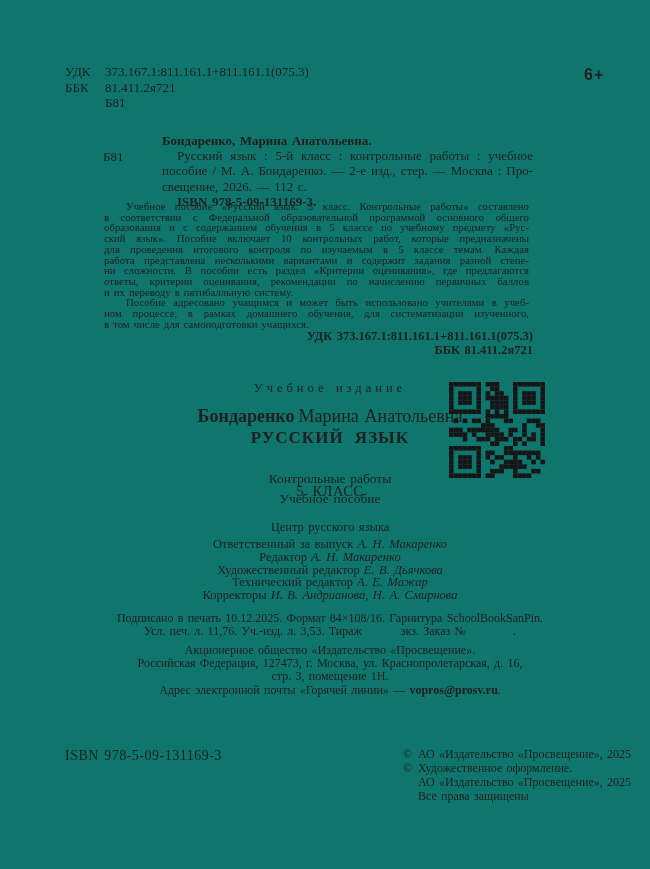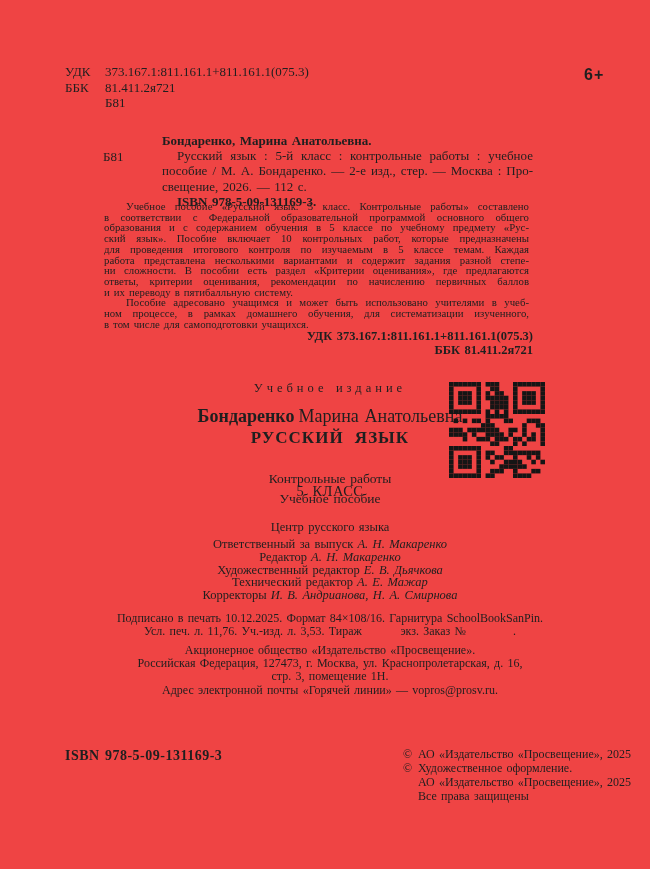--- a/index.html
+++ b/index.html
@@ -1,17 +1,17 @@
 <!DOCTYPE html>
 <html><head>
 <meta charset="utf-8">
 <style>
   html,body{margin:0;padding:0;background:#ffffff;}
   .page{
-    position:relative;width:650px;height:869px;background:#ef4444;
+    position:relative;width:650px;height:869px;background:#0f766e;
     font-family:"Liberation Serif", serif;color:#1f1f1f;overflow:hidden;
     word-spacing:0.08em;
   }
   .bold{font-weight:bold;}
   .just{text-align:justify;text-align-last:justify;}
 
   .topcodes{position:absolute;left:65px;top:64px;font-size:13px;line-height:15.5px;}
   .topcodes .lbl{display:inline-block;width:40px;}
   .agemark{position:absolute;left:584px;top:66px;font-family:"Liberation Sans",sans-serif;font-weight:bold;font-size:16px;letter-spacing:1px;}
 
@@ -37,23 +37,23 @@
   .qr{position:absolute;left:449px;top:382px;width:96px;height:96px;}
 
   .credits-center{top:520px;font-size:12.5px;}
   .credits-rows{position:absolute;left:65px;top:538px;width:530px;text-align:center;font-size:12.5px;line-height:12.8px;}
   .credits-rows .names{font-style:italic;margin-left:4px;}
 
   .imprint1{top:611px;font-size:12px;}
   .imprint2{top:624px;font-size:12px;}
   .pub{position:absolute;left:65px;top:644px;width:530px;text-align:center;font-size:12px;line-height:13.2px;}
   .email-line{top:683px;font-size:12px;}
-  .email-line .email{font-weight:normal;}
-
-  .isbn-bottom{position:absolute;left:65px;top:748px;font-size:14px;font-weight:bold;letter-spacing:0.5px;}
+  .email-line .email{font-weight:bold;}
+
+  .isbn-bottom{position:absolute;left:65px;top:748px;font-size:14px;font-weight:normal;letter-spacing:0.5px;}
   .copyright{position:absolute;left:403px;top:747px;font-size:12px;line-height:14px;}
   .copyright .mark{display:inline-block;width:15px;}
 </style>
 </head>
 <body>
 
 <div class="page">
 
   <div class="topcodes">
     <div>

